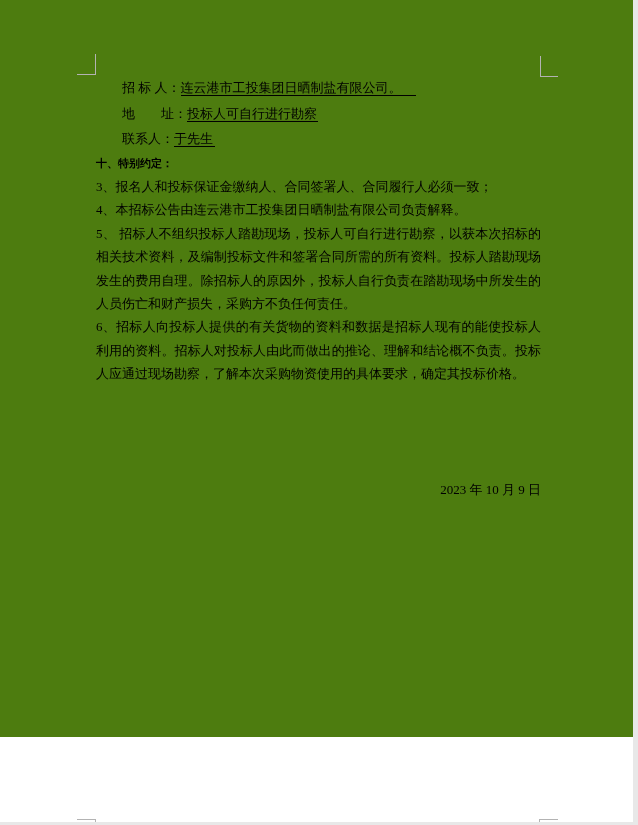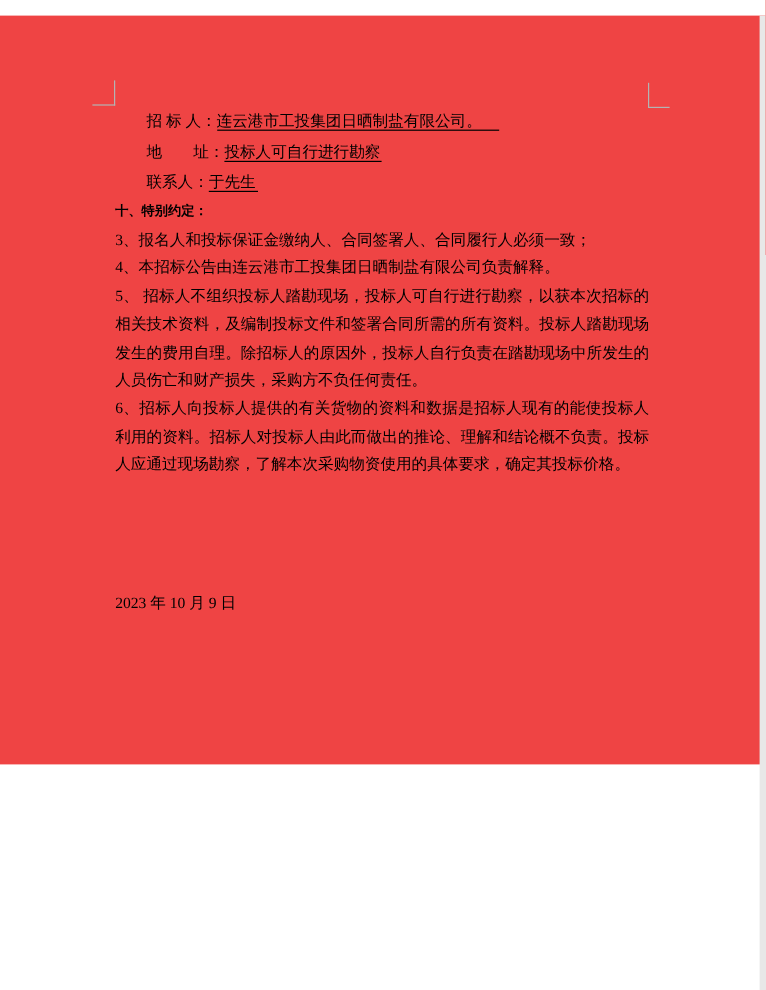--- a/index.html
+++ b/index.html
@@ -6,23 +6,23 @@
   html, body { width: 638px; height: 825px; }
   body {
     font-family: "Liberation Serif", "DejaVu Serif", serif;
     background: #ffffff;
     position: relative;
     overflow: hidden;
     color: #000000;
   }
   .page {
     position: absolute;
-    left: 0; top: 13px;
-    width: 638px; height: 624px;
-    background: #ef4444;
+    left: 0; top: 0;
+    width: 638px; height: 737px;
+    background: #4d7c0f;
   }
   
   .edge-strip-right {
     position: absolute;
     left: 633px; top: 0;
     width: 5px; height: 825px;
     background: #e8e8e8;
   }
   .edge-strip-bottom {
     position: absolute;
@@ -72,21 +72,21 @@
     font-weight: bold;
     line-height: 23.4px;
   }
   .clause {
     line-height: 23.4px;
     text-align: justify;
   }
   .doc-date {
     line-height: 23.4px;
     margin-top: 92px;
-    text-align: left;
+    text-align: right;
   }
 </style>
 </head>
 <body>
 
 <div class="page">
 
   <div class="crop crop-tl"></div>
   <div class="crop crop-tr"></div>
   <div class="crop crop-bl"></div>

